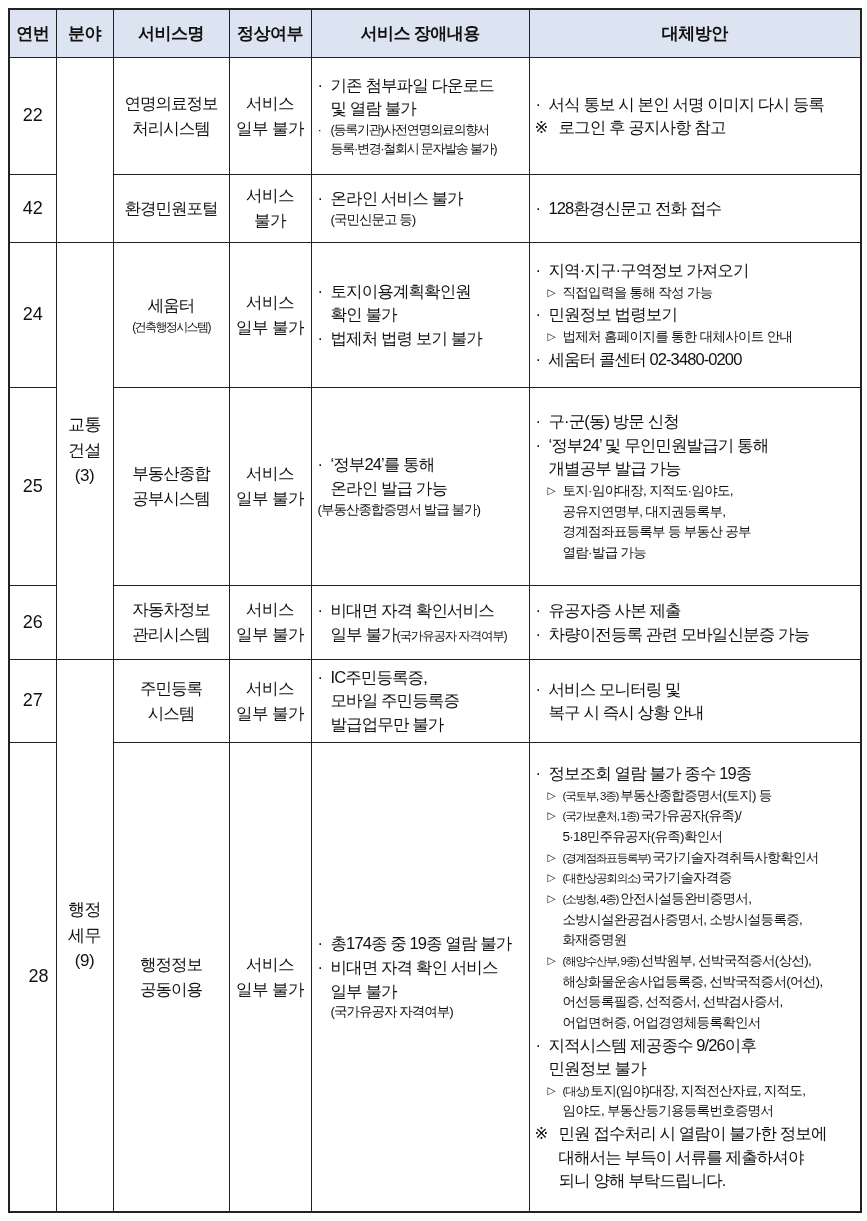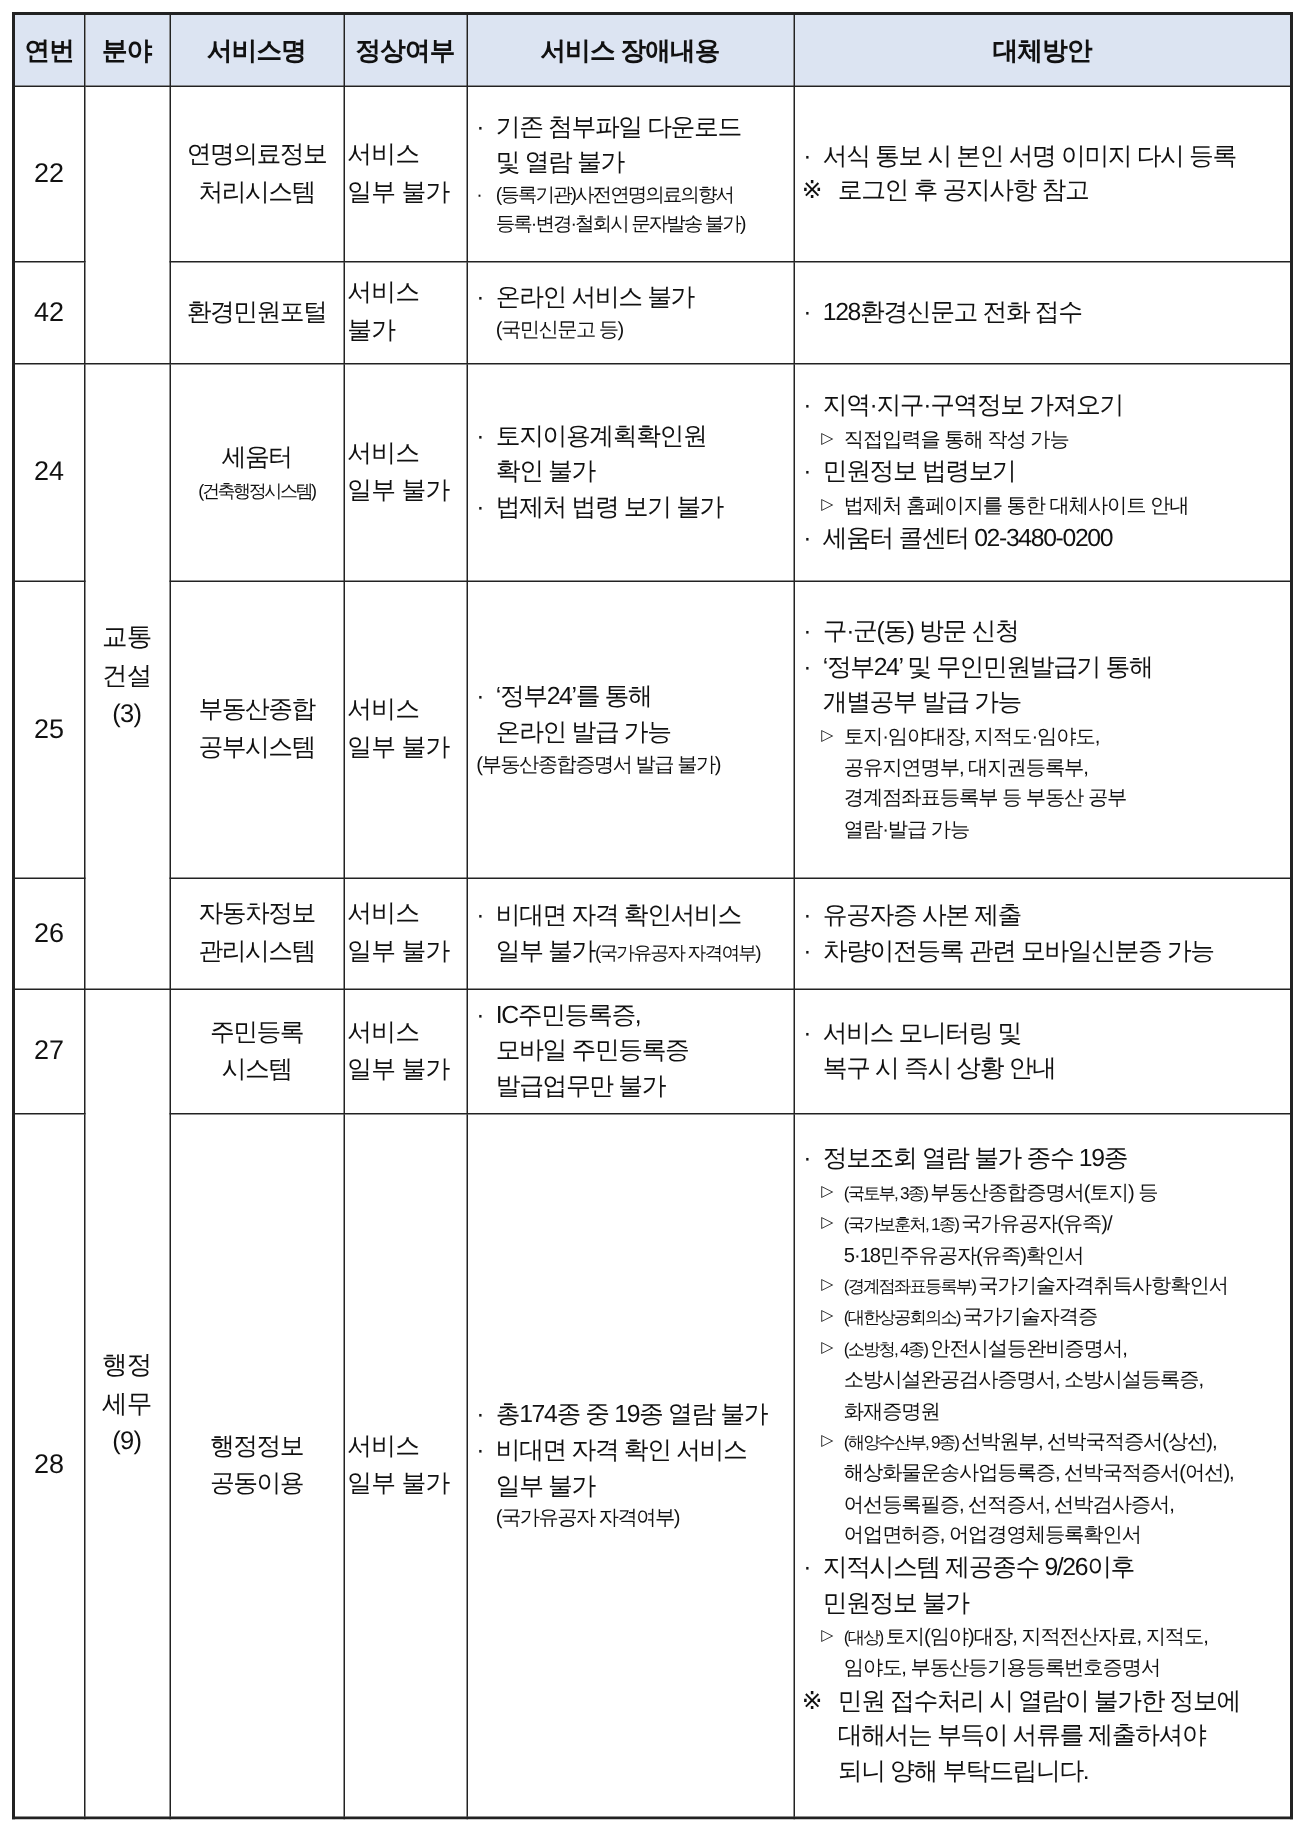--- a/index.html
+++ b/index.html
@@ -32,21 +32,21 @@
     letter-spacing:-0.5px;
     text-align:center;
     height:48px;
     padding:2px;
     font-family:Liberation Serif, serif;
   }
   td.num{text-align:center;font-size:18px;}
   td.field{text-align:center;font-size:17px;line-height:1.5;letter-spacing:-0.5px;}
   td.svc{text-align:center;font-size:16.5px;line-height:1.5;letter-spacing:-1px;padding:2px;}
   td.svc .sm2{font-size:12px;letter-spacing:-1.6px;}
-  td.status{font-size:16.5px;line-height:1.5;letter-spacing:-0.5px;padding:2px;}
+  td.status{text-align:center;font-size:16.5px;line-height:1.5;letter-spacing:-0.5px;padding:2px;}
   td.content{font-size:16.5px;padding:4px 3px 4px 4px;}
   .ln{position:relative;padding-left:15px;line-height:1.34;letter-spacing:-0.9px;margin:1.5px 0;}
   .ln .mk{position:absolute;left:2px;top:0;}
   .ln.s,.ln.sc{padding-left:29px;font-size:13.5px;line-height:1.42;letter-spacing:-0.7px;}
   .ln.s .mk{left:14px;font-size:10.5px;top:2px;}
   .ln.n,.ln.nc{padding-left:25px;}
   .ln.n .mk{left:1px;}
   .ln.p{font-size:13.5px;letter-spacing:-1px;}
   .ln.p0{padding-left:2px;font-size:13.5px;letter-spacing:-1px;}
   .ln.sm{font-size:13px;letter-spacing:-1.3px;}
@@ -206,21 +206,21 @@
           <div class="ln b"><span class="mk">·</span>IC주민등록증,</div>
           <div class="ln c">모바일 주민등록증</div>
           <div class="ln c">발급업무만 불가</div>
         </td>
         <td class="content">
           <div class="ln b"><span class="mk">·</span>서비스 모니터링 및</div>
           <div class="ln c">복구 시 즉시 상황 안내</div>
         </td>
       </tr>
       <tr>
-        <td class="num" style="height: 470px;">28</td>
+        <td class="num" style="height: 470px; text-align: right;">28</td>
         <td class="svc">
           <div>행정정보</div>
           <div>공동이용</div>
         </td>
         <td class="status">
           <div>서비스</div>
           <div>일부 불가</div>
         </td>
         <td class="content">
           <div class="ln b"><span class="mk">·</span>총174종 중 19종 열람 불가</div>

